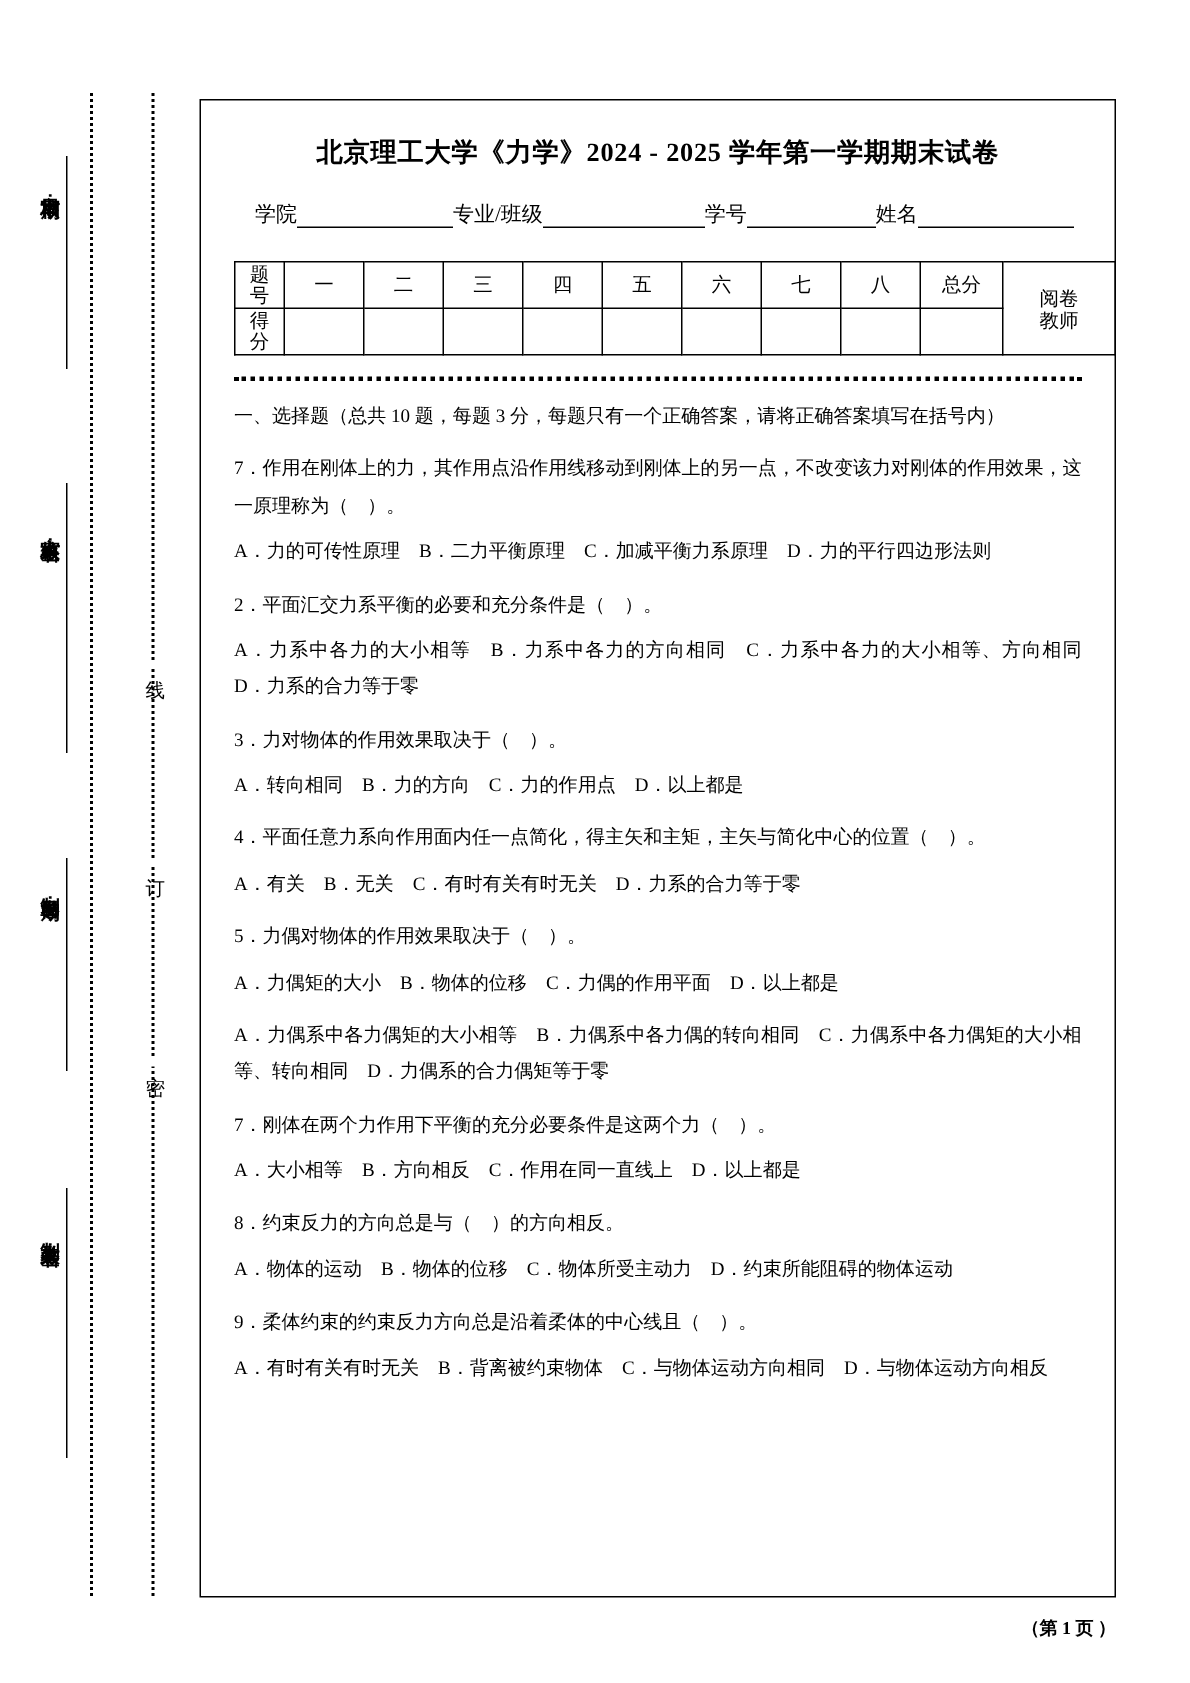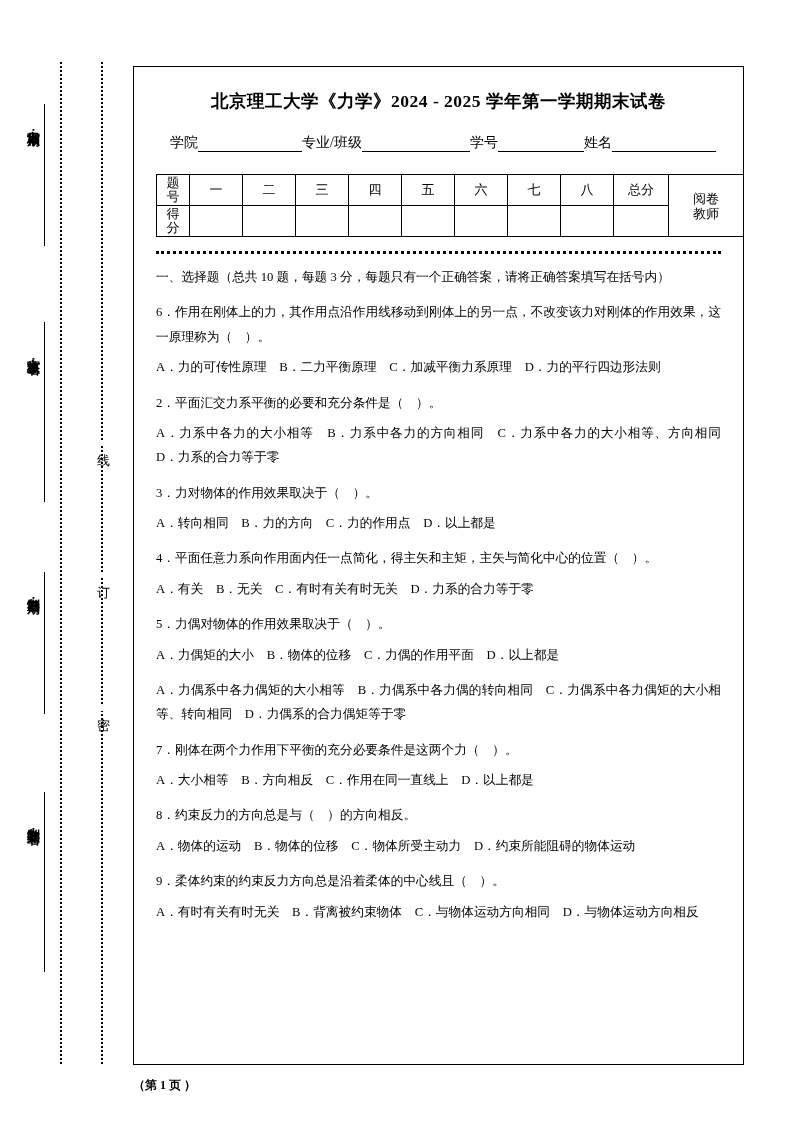--- a/index.html
+++ b/index.html
@@ -161,21 +161,21 @@
   .q-options {
     margin: 0 0 11px 0;
   }
 
   
   #page-footer {
     position: absolute;
     left: 133px;
     top: 1077px;
     width: 611px;
-    text-align: left;
+    text-align: right;
     font-size: 12px;
     font-weight: bold;
     font-family: "Liberation Serif", "DejaVu Serif", serif;
   }
 </style>
 </head>
 <body>
 
 <div id="left-margin">
   <div class="dotted-vline" id="dotted-line-inner"></div>
@@ -258,21 +258,21 @@
         <td></td>
       </tr>
     </tbody>
   </table>
 
   <div id="section-divider"></div>
 
   <div id="question-body">
     <p class="sec-heading">一、选择题（总共 10 题，每题 3 分，每题只有一个正确答案，请将正确答案填写在括号内）</p>
 
-    <p class="q-stem">6．作用在刚体上的力，其作用点沿作用线移动到刚体上的另一点，不改变该力对刚体的作用效果，这一原理称为（　）。</p>
+    <p class="q-stem">7．作用在刚体上的力，其作用点沿作用线移动到刚体上的另一点，不改变该力对刚体的作用效果，这一原理称为（　）。</p>
     <p class="q-options">A．力的可传性原理　B．二力平衡原理　C．加减平衡力系原理　D．力的平行四边形法则</p>
 
     <p class="q-stem">2．平面汇交力系平衡的必要和充分条件是（　）。</p>
     <p class="q-options">A．力系中各力的大小相等　B．力系中各力的方向相同　C．力系中各力的大小相等、方向相同　D．力系的合力等于零</p>
 
     <p class="q-stem">3．力对物体的作用效果取决于（　）。</p>
     <p class="q-options">A．转向相同　B．力的方向　C．力的作用点　D．以上都是</p>
 
     <p class="q-stem">4．平面任意力系向作用面内任一点简化，得主矢和主矩，主矢与简化中心的位置（　）。</p>
     <p class="q-options">A．有关　B．无关　C．有时有关有时无关　D．力系的合力等于零</p>

